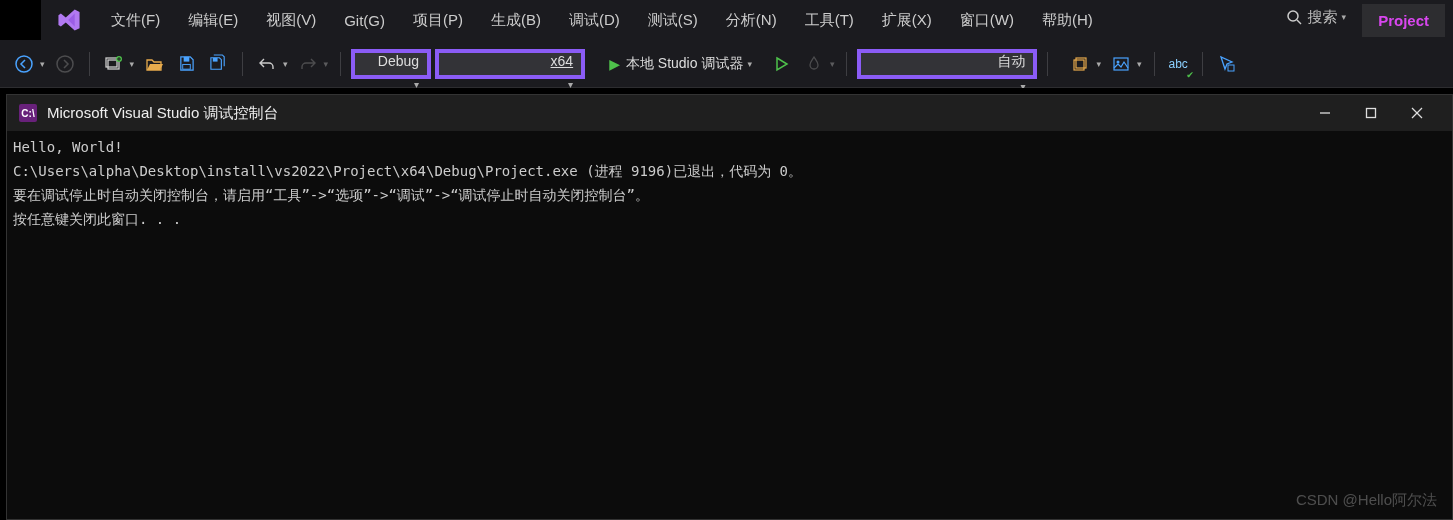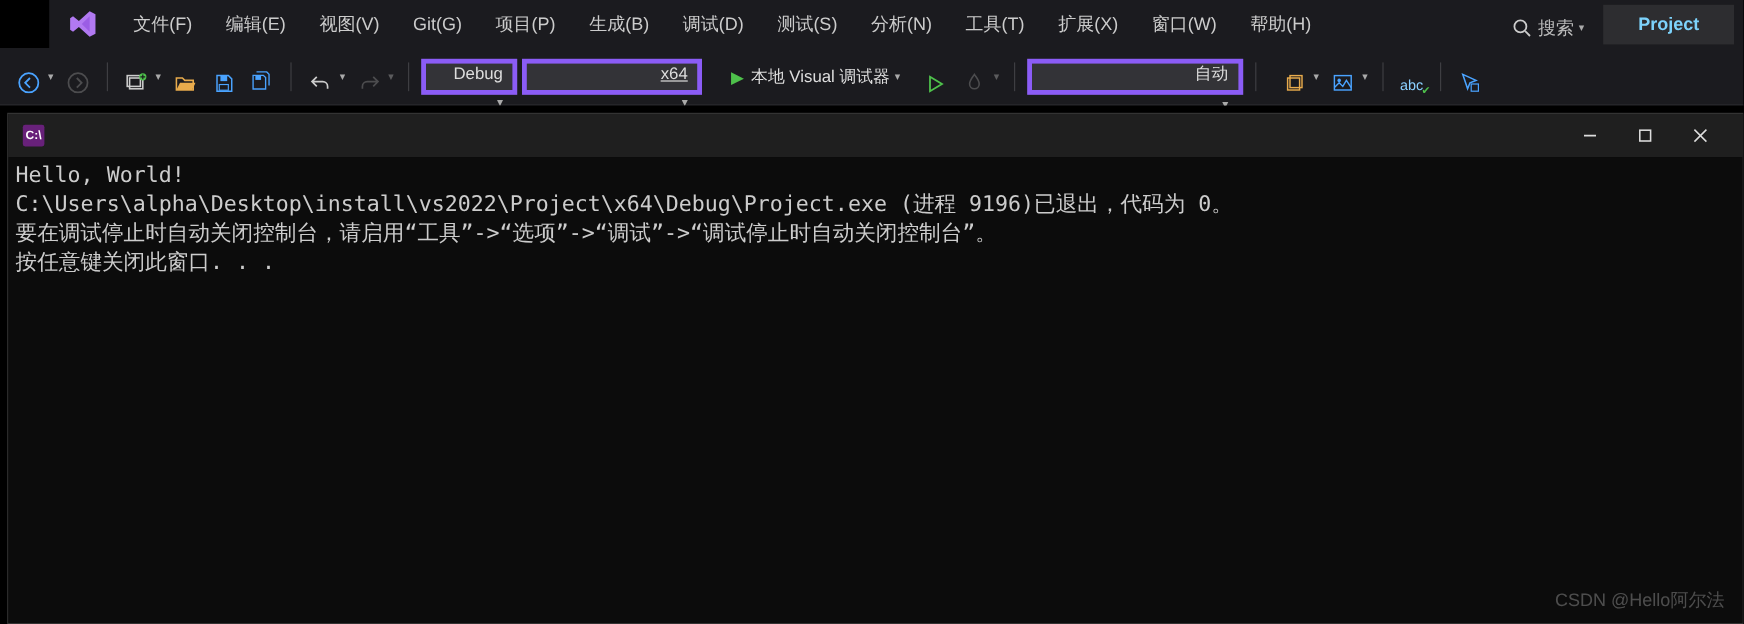--- a/index.html
+++ b/index.html
@@ -3,46 +3,46 @@
 <meta charset="utf-8">
 <style>
   * { box-sizing: border-box; margin: 0; padding: 0; }
   html, body { width: 1453px; height: 520px; background: #000; font-family: "Segoe UI", "Microsoft YaHei", sans-serif; overflow: hidden; color: #ddd; }
   body { display: flex; flex-direction: column; }
 
   
   .menubar { height: 40px; background: #1b1b1f; display: flex; align-items: center; padding: 0 8px; gap: 0; font-size: 15px; color: #ccc; margin-left: 41px; }
   .vs-logo { width: 32px; height: 32px; display: flex; align-items: center; justify-content: center; margin-right: 12px; margin-left: 4px; }
   .menu-item { padding: 6px 14px; cursor: default; white-space: nowrap; }
-  .menubar-right { margin-left: auto; display: flex; align-items: flex-end; gap: 6px; }
+  .menubar-right { margin-left: auto; display: flex; align-items: flex-start; gap: 6px; }
   .search-box { display: flex; align-items: center; gap: 6px; padding: 4px 8px; color: #bbb; }
-  .project-label { background: #2d2d30; padding: 8px 29px; color: #7dd3fc; font-weight: 600; }
+  .project-label { background: #2d2d30; padding: 8px 16px; color: #d946ef; font-weight: 600; }
 
   
   .toolbar { height: 48px; background: #1b1b1f; display: flex; align-items: center; padding: 0 10px; gap: 4px; border-bottom: 1px solid #2d2d30; }
-  .tb-btn { width: 28px; height: 28px; display: flex; align-items: flex-end; justify-content: center; color: #c5c5c5; border-radius: 3px; }
+  .tb-btn { width: 28px; height: 28px; display: flex; align-items: center; justify-content: center; color: #c5c5c5; border-radius: 3px; }
   .tb-sep { width: 1px; height: 24px; background: #3e3e42; margin: 0 6px; }
   .tb-caret { font-size: 9px; color: #aaa; margin-left: -2px; padding-right: 2px; }
   .dropdown { background: #333337; border: 4px solid #8b5cf6; height: 30px; display: flex; align-items: flex-end; padding: 0 8px; color: #ddd; font-size: 14px; min-width: 80px; gap: 10px; flex-direction: column; }
   .dropdown.wide { min-width: 150px; text-decoration: underline; }
   .dropdown.wider { min-width: 180px; }
   .dropdown .dd-caret { margin-left: auto; font-size: 10px; color: #aaa; }
   .run-btn { display: flex; align-items: center; gap: 6px; padding: 0 10px; height: 30px; color: #ddd; font-size: 14px; }
   .run-btn .play { color: #4EC14B; font-size: 14px; }
   .tb-group-right { margin-left: 8px; display: flex; align-items: center; gap: 4px; }
 
   
   .console-area { flex: 1; background: #000; position: relative; padding: 6px 0 0 6px; }
   .console-window { position: absolute; left: 6px; right: 0; top: 6px; bottom: 0; background: #0c0c0c; border: 1px solid #333; display: flex; flex-direction: column; }
   .console-titlebar { height: 36px; background: #1f1f1f; display: flex; align-items: center; padding: 0 12px; gap: 10px; }
   .console-icon { width: 18px; height: 18px; background: #68217a; display: flex; align-items: center; justify-content: center; color: #fff; font-size: 10px; font-weight: bold; border-radius: 2px; }
   .console-title { color: #eee; font-size: 15px; }
   .console-ctrls { margin-left: auto; display: flex; gap: 0; }
   .cctrl { width: 46px; height: 36px; display: flex; align-items: center; justify-content: center; color: #ddd; }
-  .console-body { flex: 1; background: #0c0c0c; padding: 4px 6px; font-family: "NSimSun","SimSun","Consolas",monospace; font-size: 18px; line-height: 24px; color: #cccccc; white-space: pre; overflow: hidden; }
+  .console-body { flex: 1; background: #0c0c0c; padding: 4px 6px; font-family: "NSimSun","SimSun","Consolas",monospace; font-size: 14px; line-height: 24px; color: #cccccc; white-space: pre; overflow: hidden; }
 
   .watermark { position: absolute; right: 16px; bottom: 10px; color: rgba(200,200,200,0.35); font-size: 15px; font-family: "Microsoft YaHei", sans-serif; margin-top: 48px; }
 
   svg { display: block; }
 </style>
 </head>
 <body>
 
 <div class="menubar">
   <div class="vs-logo">
@@ -144,21 +144,21 @@
     <span>Debug</span>
     <span class="dd-caret">▾</span>
   </div>
   <div class="dropdown wide">
     <span>x64</span>
     <span class="dd-caret">▾</span>
   </div>
 
   <div class="run-btn" style="margin-left:10px">
     <span class="play">▶</span>
-    <span>本地 Visual 调试器</span>
+    <span>本地 Studio 调试器</span>
     <span class="tb-caret">▾</span>
   </div>
   <div class="tb-btn">
     <svg width="16" height="16" viewBox="0 0 16 16">
         <path d="M3 2l10 6-10 6z" fill="none" stroke="#4EC14B" stroke-width="1.5"></path>
       </svg>
   </div>
   <div class="tb-btn" style="opacity:.45">
     <svg width="18" height="18" viewBox="0 0 18 18">
         <path d="M9 2c2 3 4 5 4 8a4 4 0 01-8 0c0-3 2-5 4-8z" fill="none" stroke="#888" stroke-width="1.3"></path>
@@ -201,20 +201,21 @@
           <rect x="10" y="10" width="6" height="6" fill="none" stroke="#4aa3ff" stroke-width="1"></rect>
         </svg>
     </div>
   </div>
 </div>
 
 <div class="console-area">
   <div class="console-window">
     <div class="console-titlebar">
       <div class="console-icon">C:\</div>
+      <div class="console-title">Microsoft Visual Studio 调试控制台</div>
       <div class="console-ctrls">
         <div class="cctrl">
           <svg width="12" height="12" viewBox="0 0 12 12">
               <line x1="1" y1="6" x2="11" y2="6" stroke="#ddd" stroke-width="1.3"></line>
             </svg>
         </div>
         <div class="cctrl">
           <svg width="12" height="12" viewBox="0 0 12 12">
               <rect x="1.5" y="1.5" width="9" height="9" fill="none" stroke="#ddd" stroke-width="1.3"></rect>
             </svg>

